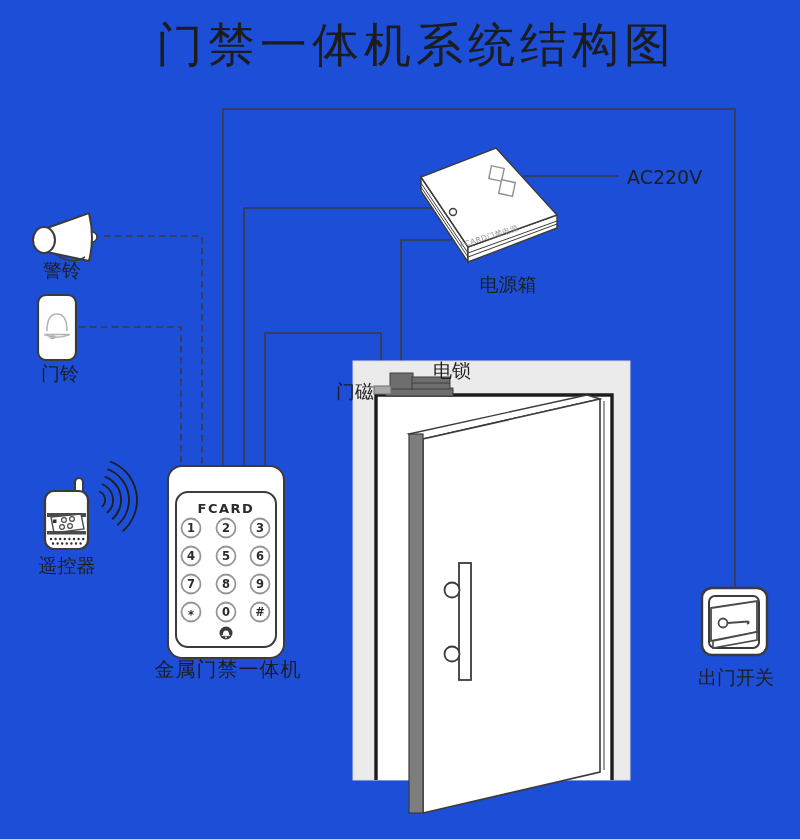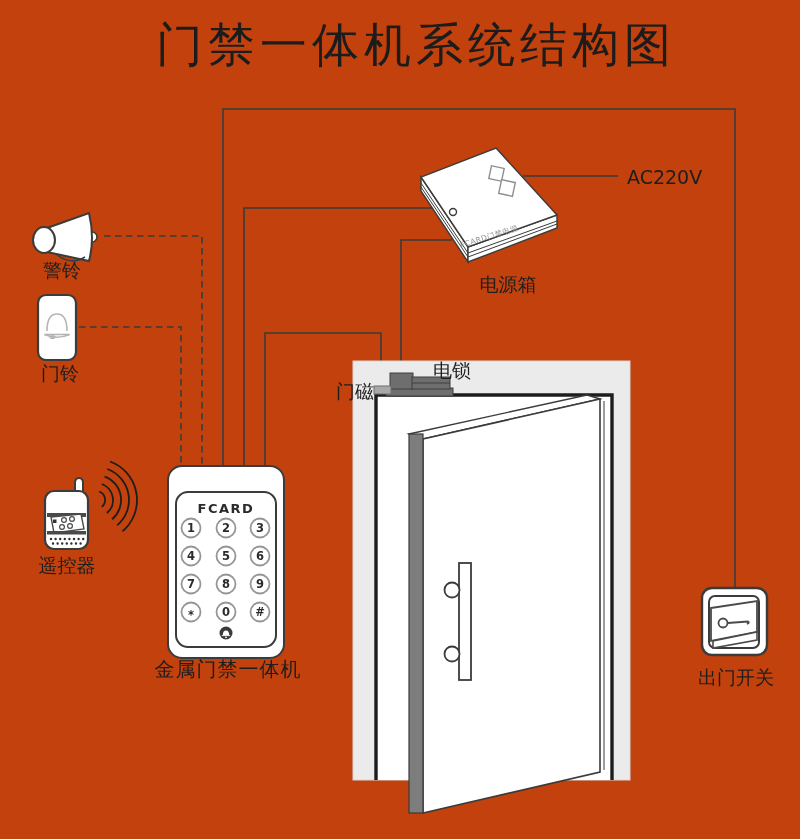--- a/index.html
+++ b/index.html
@@ -1,16 +1,16 @@
 <!DOCTYPE html>
 <html><head>
 <meta charset="utf-8">
 <style>
   html,body { margin:0; padding:0; background:#ffffff; }
-  .page { width:800px; height:839px; position:relative; background:#c2410c; overflow:hidden; }
+  .page { width:800px; height:839px; position:relative; background:#1d4ed8; overflow:hidden; }
   svg { display:block; }
   text { fill:#1e1e1e; }
   .title   { font:47px "DejaVu Serif", serif; letter-spacing:5px; fill:#1c1c1c; }
   .lbl     { font:19px "DejaVu Sans", sans-serif; fill:#1e1e1e; }
   .lbl-sm  { font:20px "DejaVu Sans", sans-serif; fill:#1e1e1e; letter-spacing:1px; }
   .brand   { font:bold 13px "DejaVu Sans", sans-serif; letter-spacing:1.5px; fill:#2b2b2b; }
   .key-txt { font:bold 11.5px "DejaVu Sans", sans-serif; fill:#2b2b2b; }
   .print   { font:7.5px "DejaVu Sans", sans-serif; fill:#8f8f8f; letter-spacing:0.5px; }
   .wire    { stroke:#3b3b3b; stroke-width:1.6; fill:none; }
   .wire-d  { stroke:#3b3b3b; stroke-width:1.6; fill:none; stroke-dasharray:6.5 4.5; }

